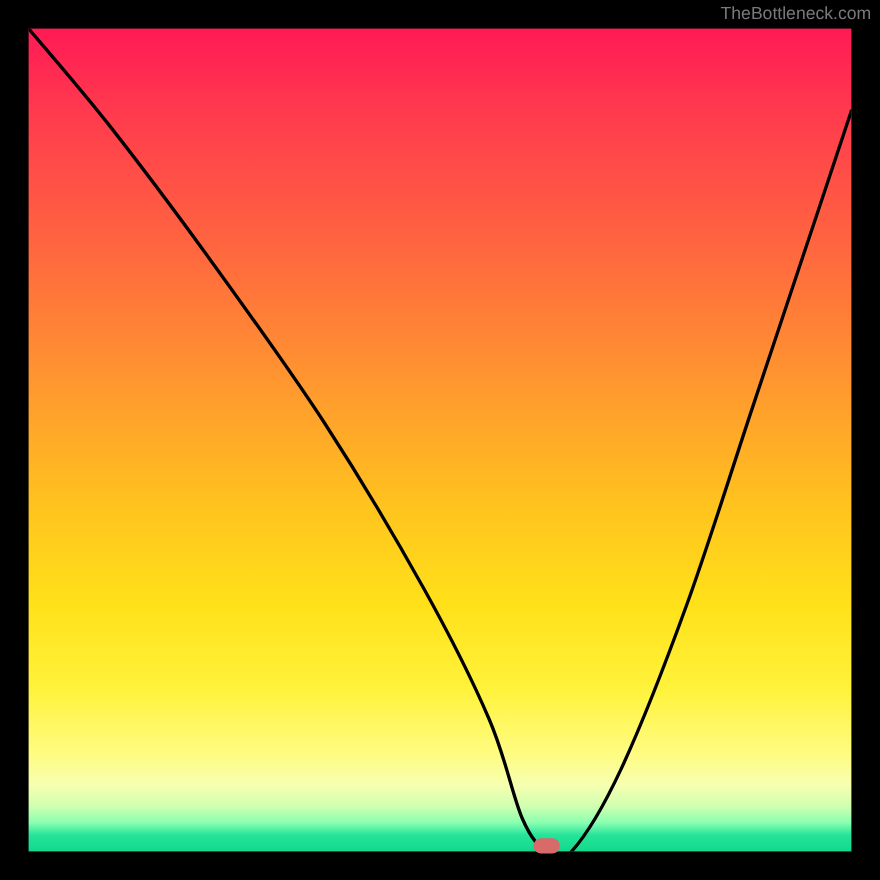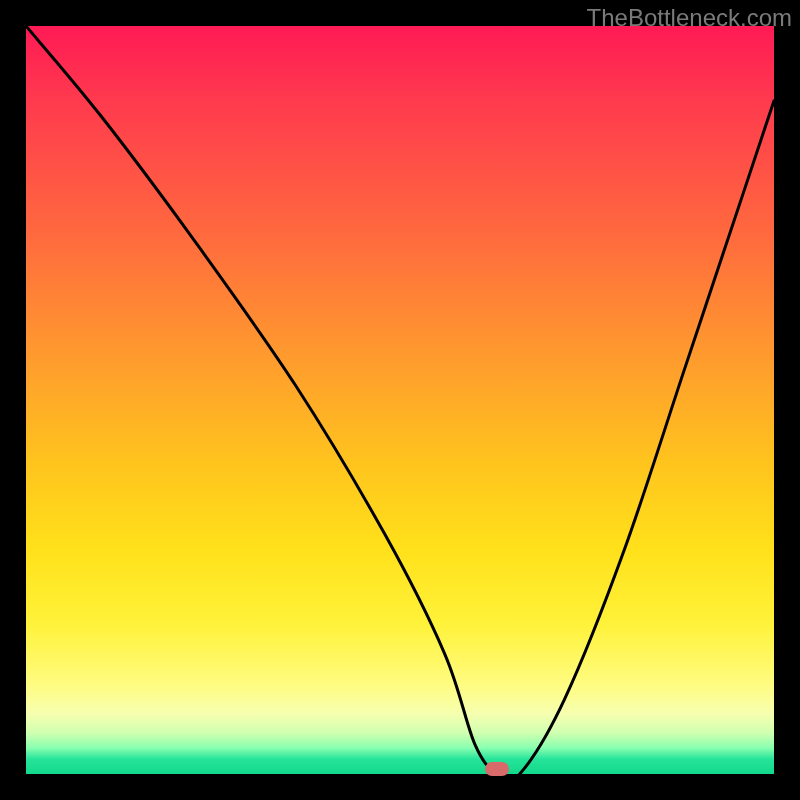--- a/index.html
+++ b/index.html
@@ -57,21 +57,21 @@
     border-radius: 7px;
     background: #d86a6a;
     transform: translate(-50%, -50%);
     pointer-events: none;
   }
   .watermark {
     position: absolute;
     top: 4px;
     right: 8px;
     font-family: Arial, Helvetica, sans-serif;
-    font-size: 24px;
+    font-size: 16px;
     color: #7a7a7a;
     text-align: right;
     pointer-events: none;
   }
 </style>
 </head>
 <body>
 
 <div class="frame">
 

